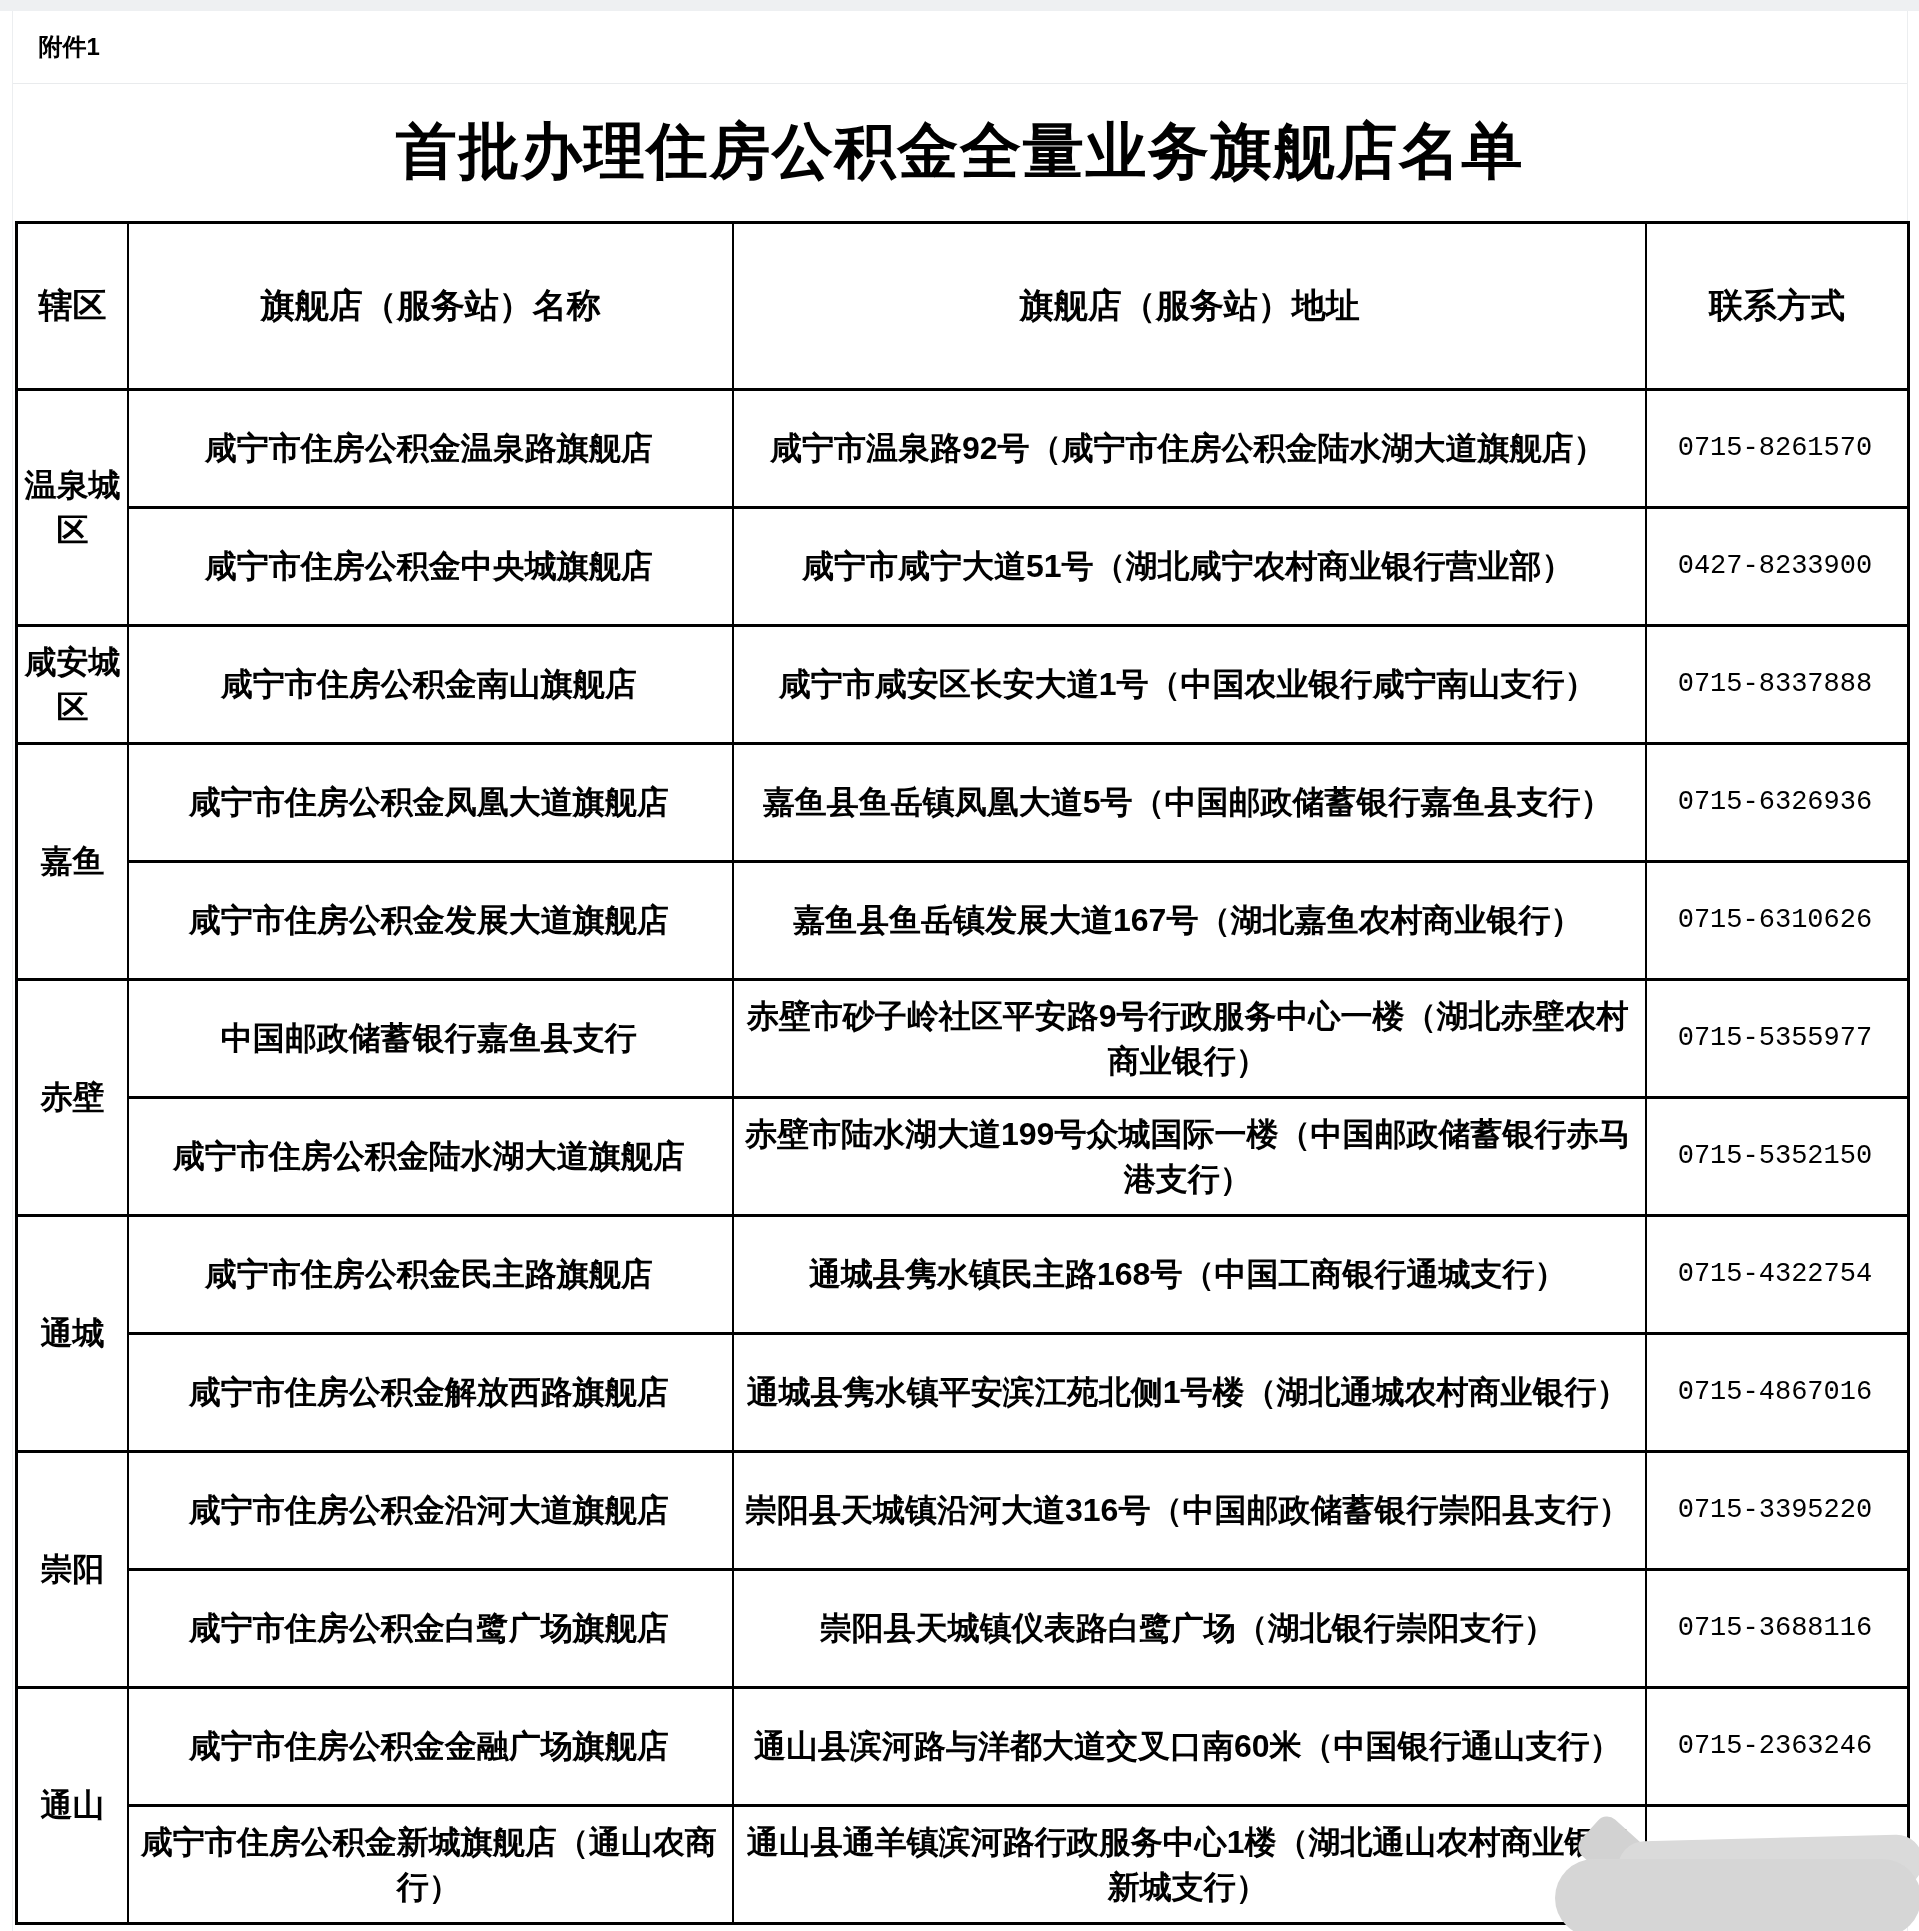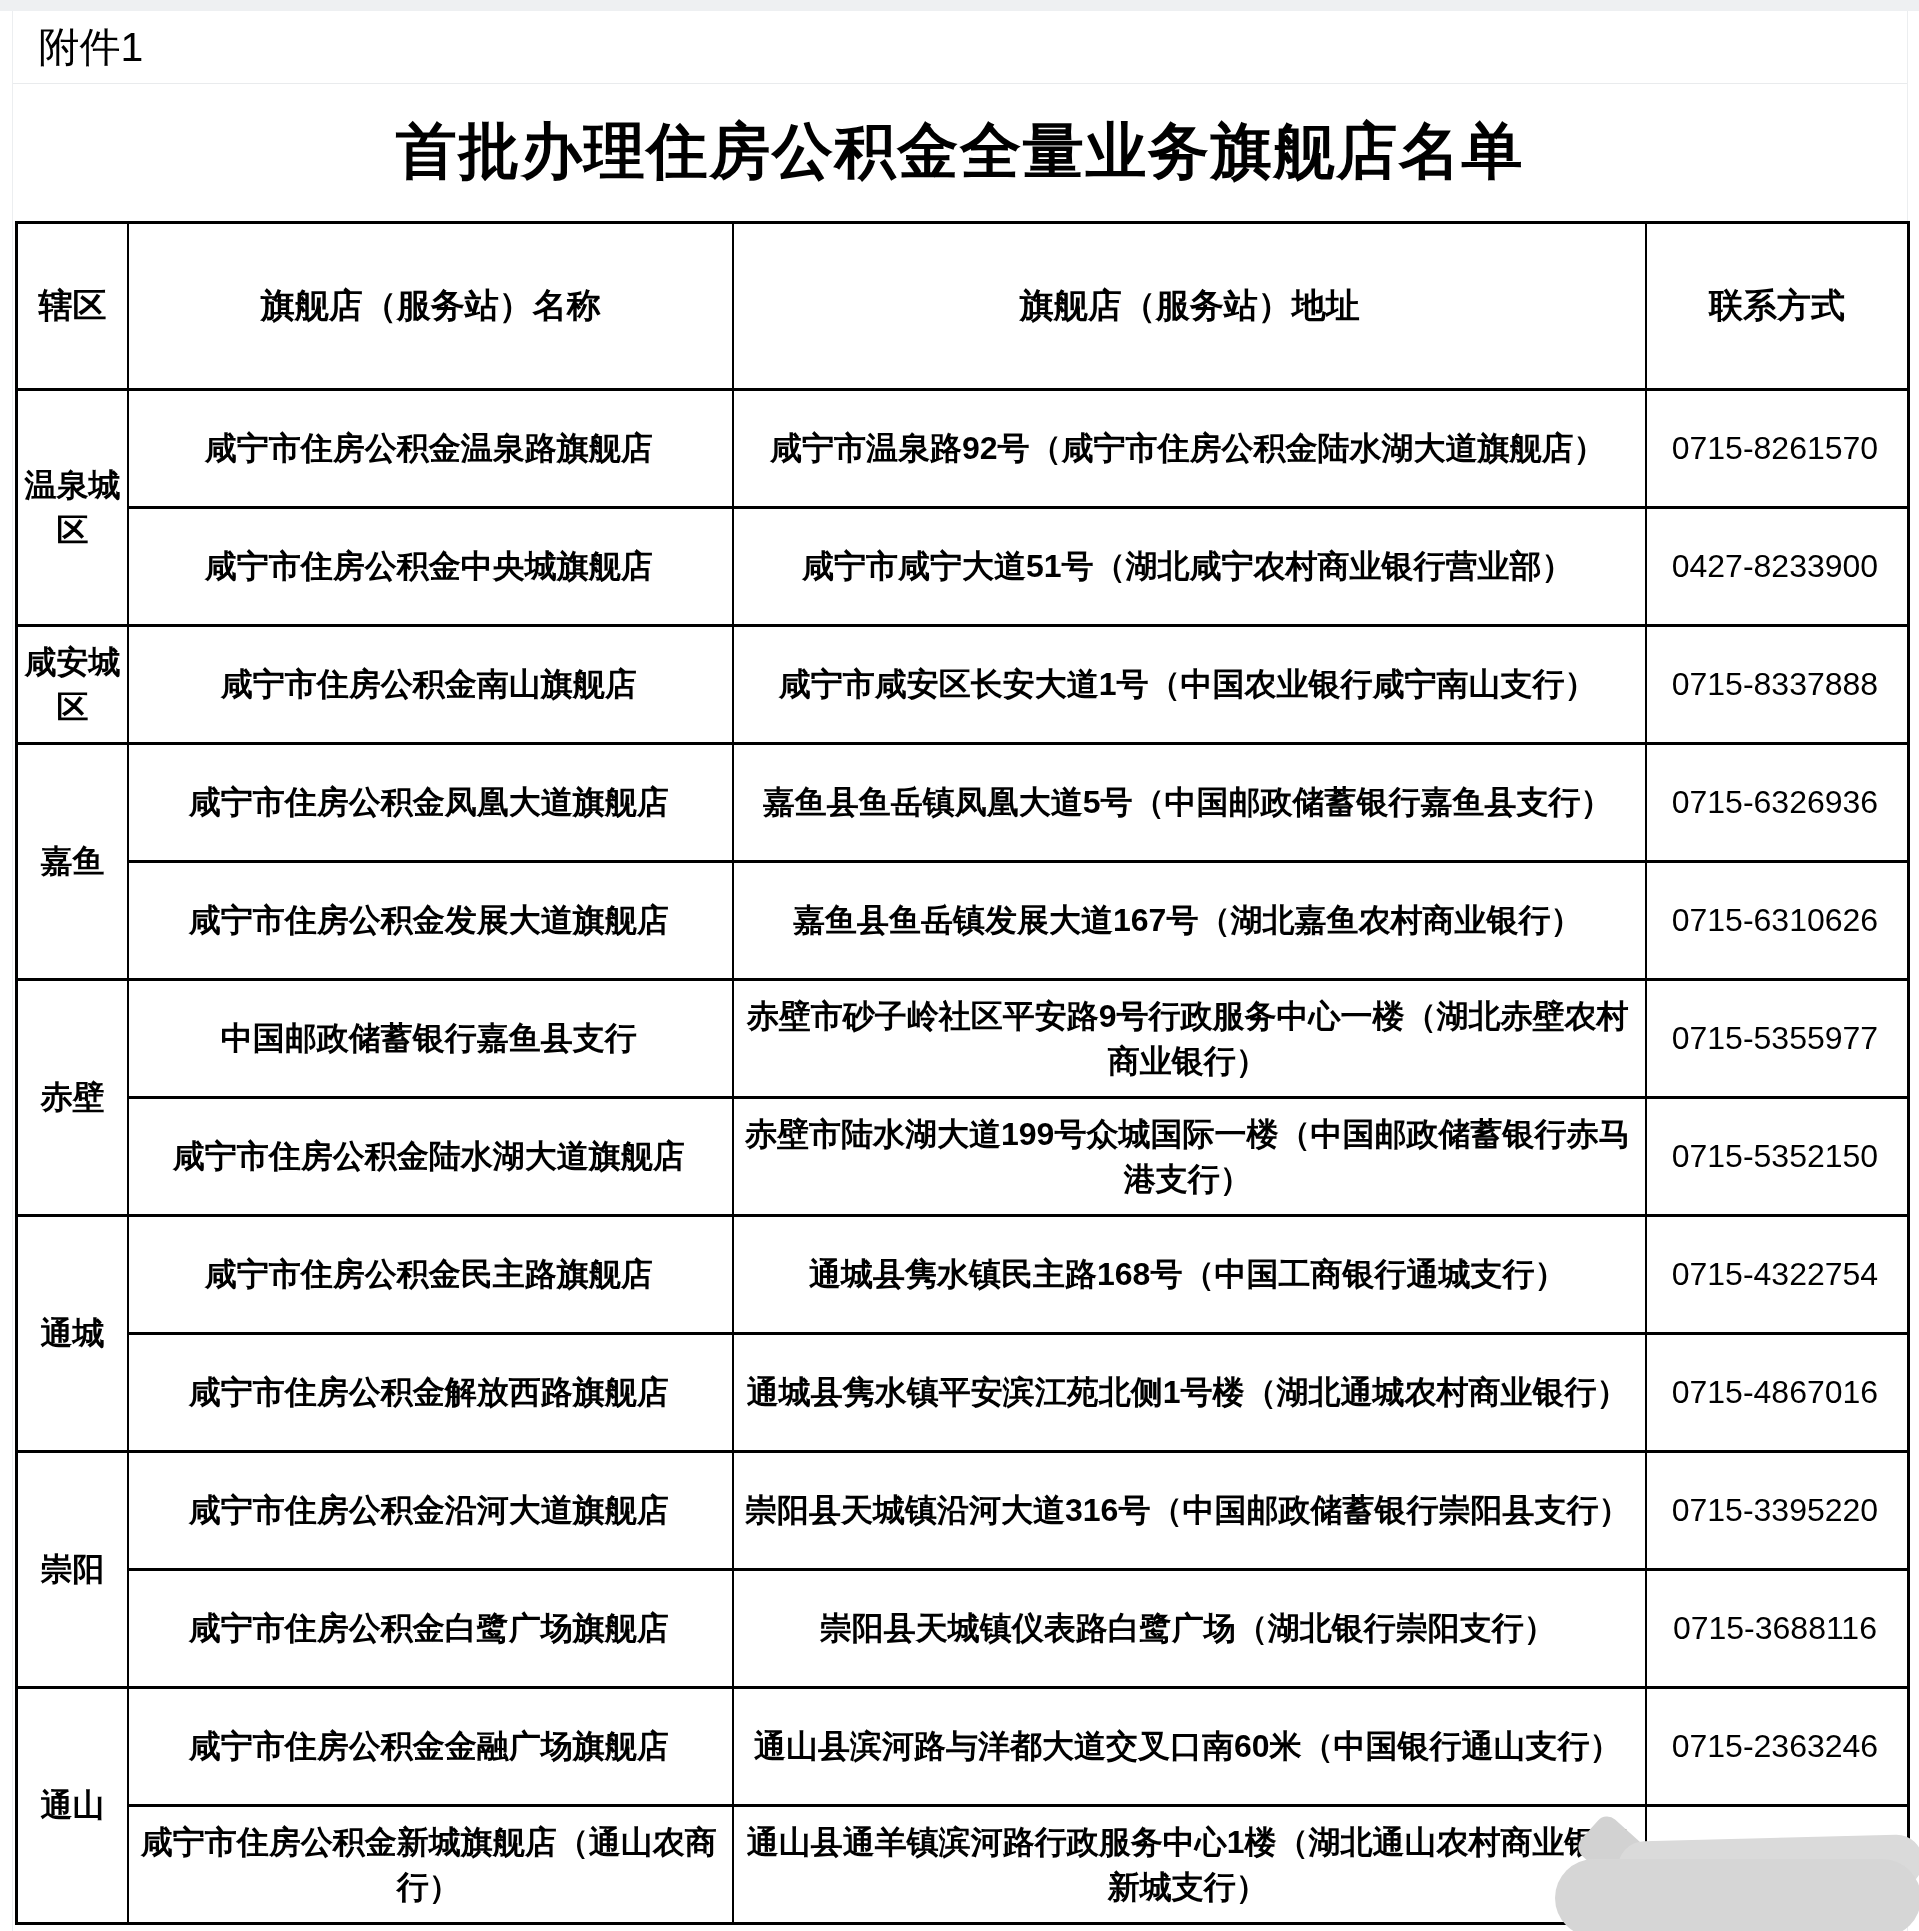--- a/index.html
+++ b/index.html
@@ -15,21 +15,21 @@
   }
   .content {
     position: absolute; top: 11px; left: 12px; width: 1894px; height: 1921px;
     background: #fff;
     border-left: 1.7px solid #eceef0; border-right: 1.7px solid #eceef0;
   }
   .attachment-band {
     height: 72px; display: flex; align-items: center;
     padding-left: 25.6px; border-bottom: 1.7px solid #e9ebed;
   }
-  .attachment-label { font-size: 41px; font-weight: 400; }
+  .attachment-label { font-size: 24px; font-weight: 700; }
   .title-band {
     height: 136px; display: flex; align-items: center; justify-content: center;
   }
   .page-title {
     margin: 17px; font-size: 61px; font-weight: 900; letter-spacing: 1.7px;
     white-space: nowrap;
   }
   table.store-table {
     position: absolute; top: 210px; left: 1.7px;
     width: 1891px; border-collapse: collapse; table-layout: fixed;
@@ -40,22 +40,22 @@
     text-align: center; vertical-align: middle;
     box-sizing: border-box; padding: 5.1px 12px;
     word-break: break-all; line-height: 1.4;
   }
   .store-table thead tr { height: 167px; }
   .store-table thead th { font-size: 34px; font-weight: 700; border-radius: 30px; }
   .store-table tbody tr { height: 118px; }
   .store-table td { font-size: 32px; font-weight: 700; padding-left: 8px; }
   td.district-cell { padding: 5.1px 5.1px; }
   td.contact-cell {
-    font-weight: 400; font-size: 32px; letter-spacing: 0px;
-    font-family: Liberation Sans, sans-serif;
+    font-weight: 400; font-size: 27px; letter-spacing: 0px;
+    font-family: Liberation Mono, monospace;
     word-break: keep-all;
   }
   
   .blob { position: absolute; }
   .blob-1 {
     left: 1618px; top: 1838px; width: 305px; height: 53px;
     background: #dadada; border-radius: 27px; transform: rotate(-1.5deg);
   }
   .blob-2 {
     left: 1555px; top: 1859px; width: 366px; height: 78px;

